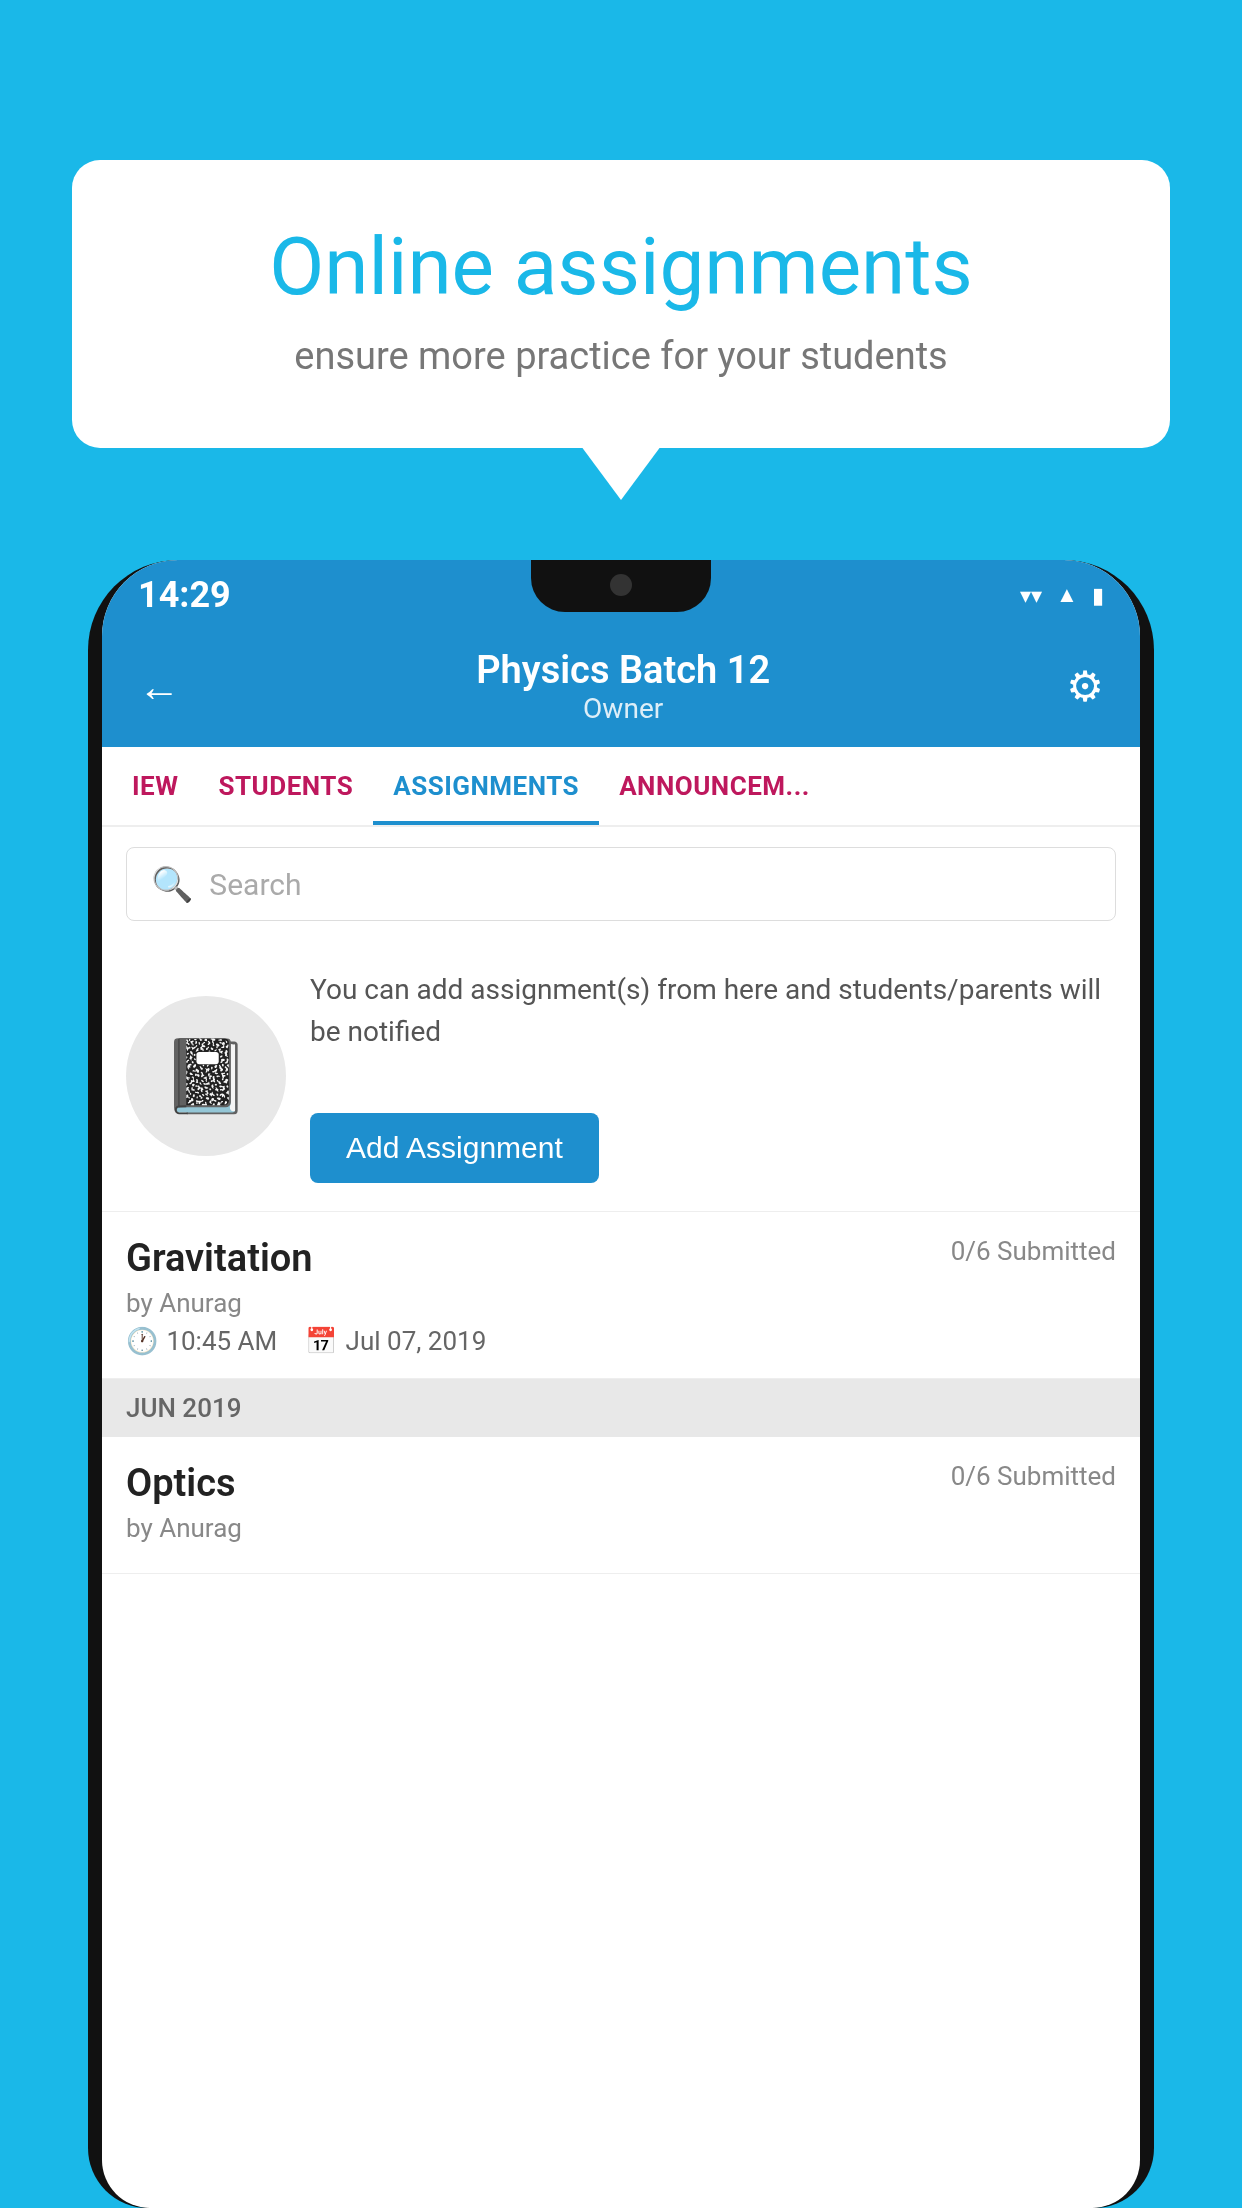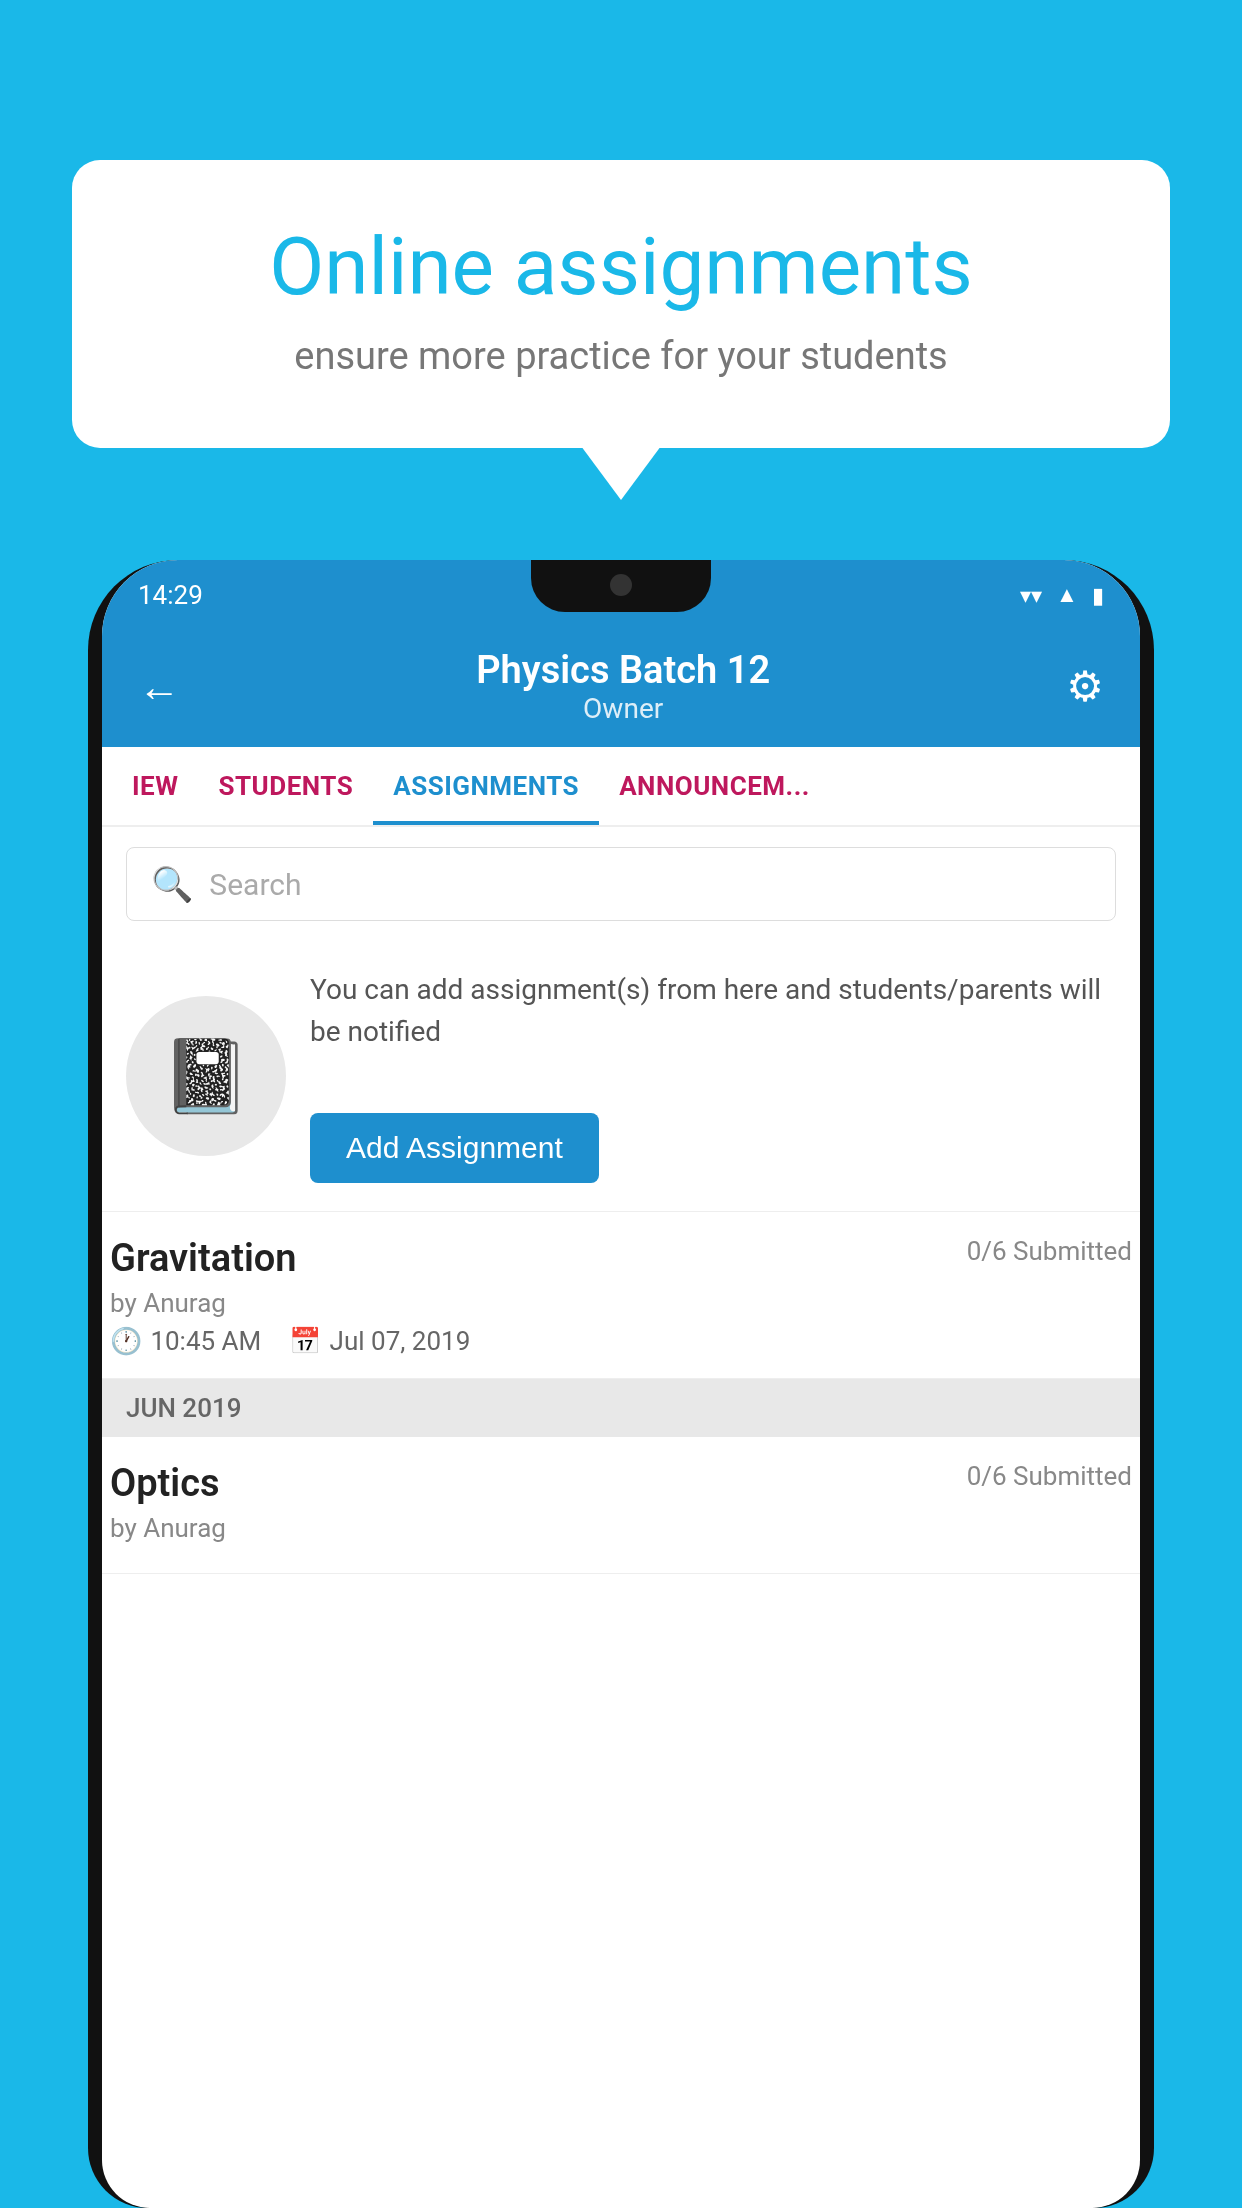--- a/index.html
+++ b/index.html
@@ -100,22 +100,22 @@
       background: #1e8fce;
       display: flex;
       align-items: center;
       justify-content: space-between;
       padding: 0 36px;
       position: relative;
       z-index: 5;
     }
     .status-time {
       color: white;
-      font-size: 26px;
-      font-weight: 400;
+      font-size: 36px;
+      font-weight: 700;
     }
     .status-icons {
       display: flex;
       align-items: center;
       gap: 14px;
     }
     .status-icon {
       color: white;
       font-size: 22px;
     }
@@ -243,21 +243,21 @@
       background: #e8e8e8;
       padding: 14px 24px;
       font-size: 26px;
       color: #666;
       font-weight: 500;
     }
 
     
     .assignment-item {
       background: white;
-      padding: 24px 8px 22px;
+      padding: 24px 24px 22px;
       border-bottom: 1px solid #eee;
     }
     .assignment-top-row {
       display: flex;
       justify-content: space-between;
       align-items: flex-start;
       margin-bottom: 8px;
     }
     .assignment-name {
       font-size: 38px;

